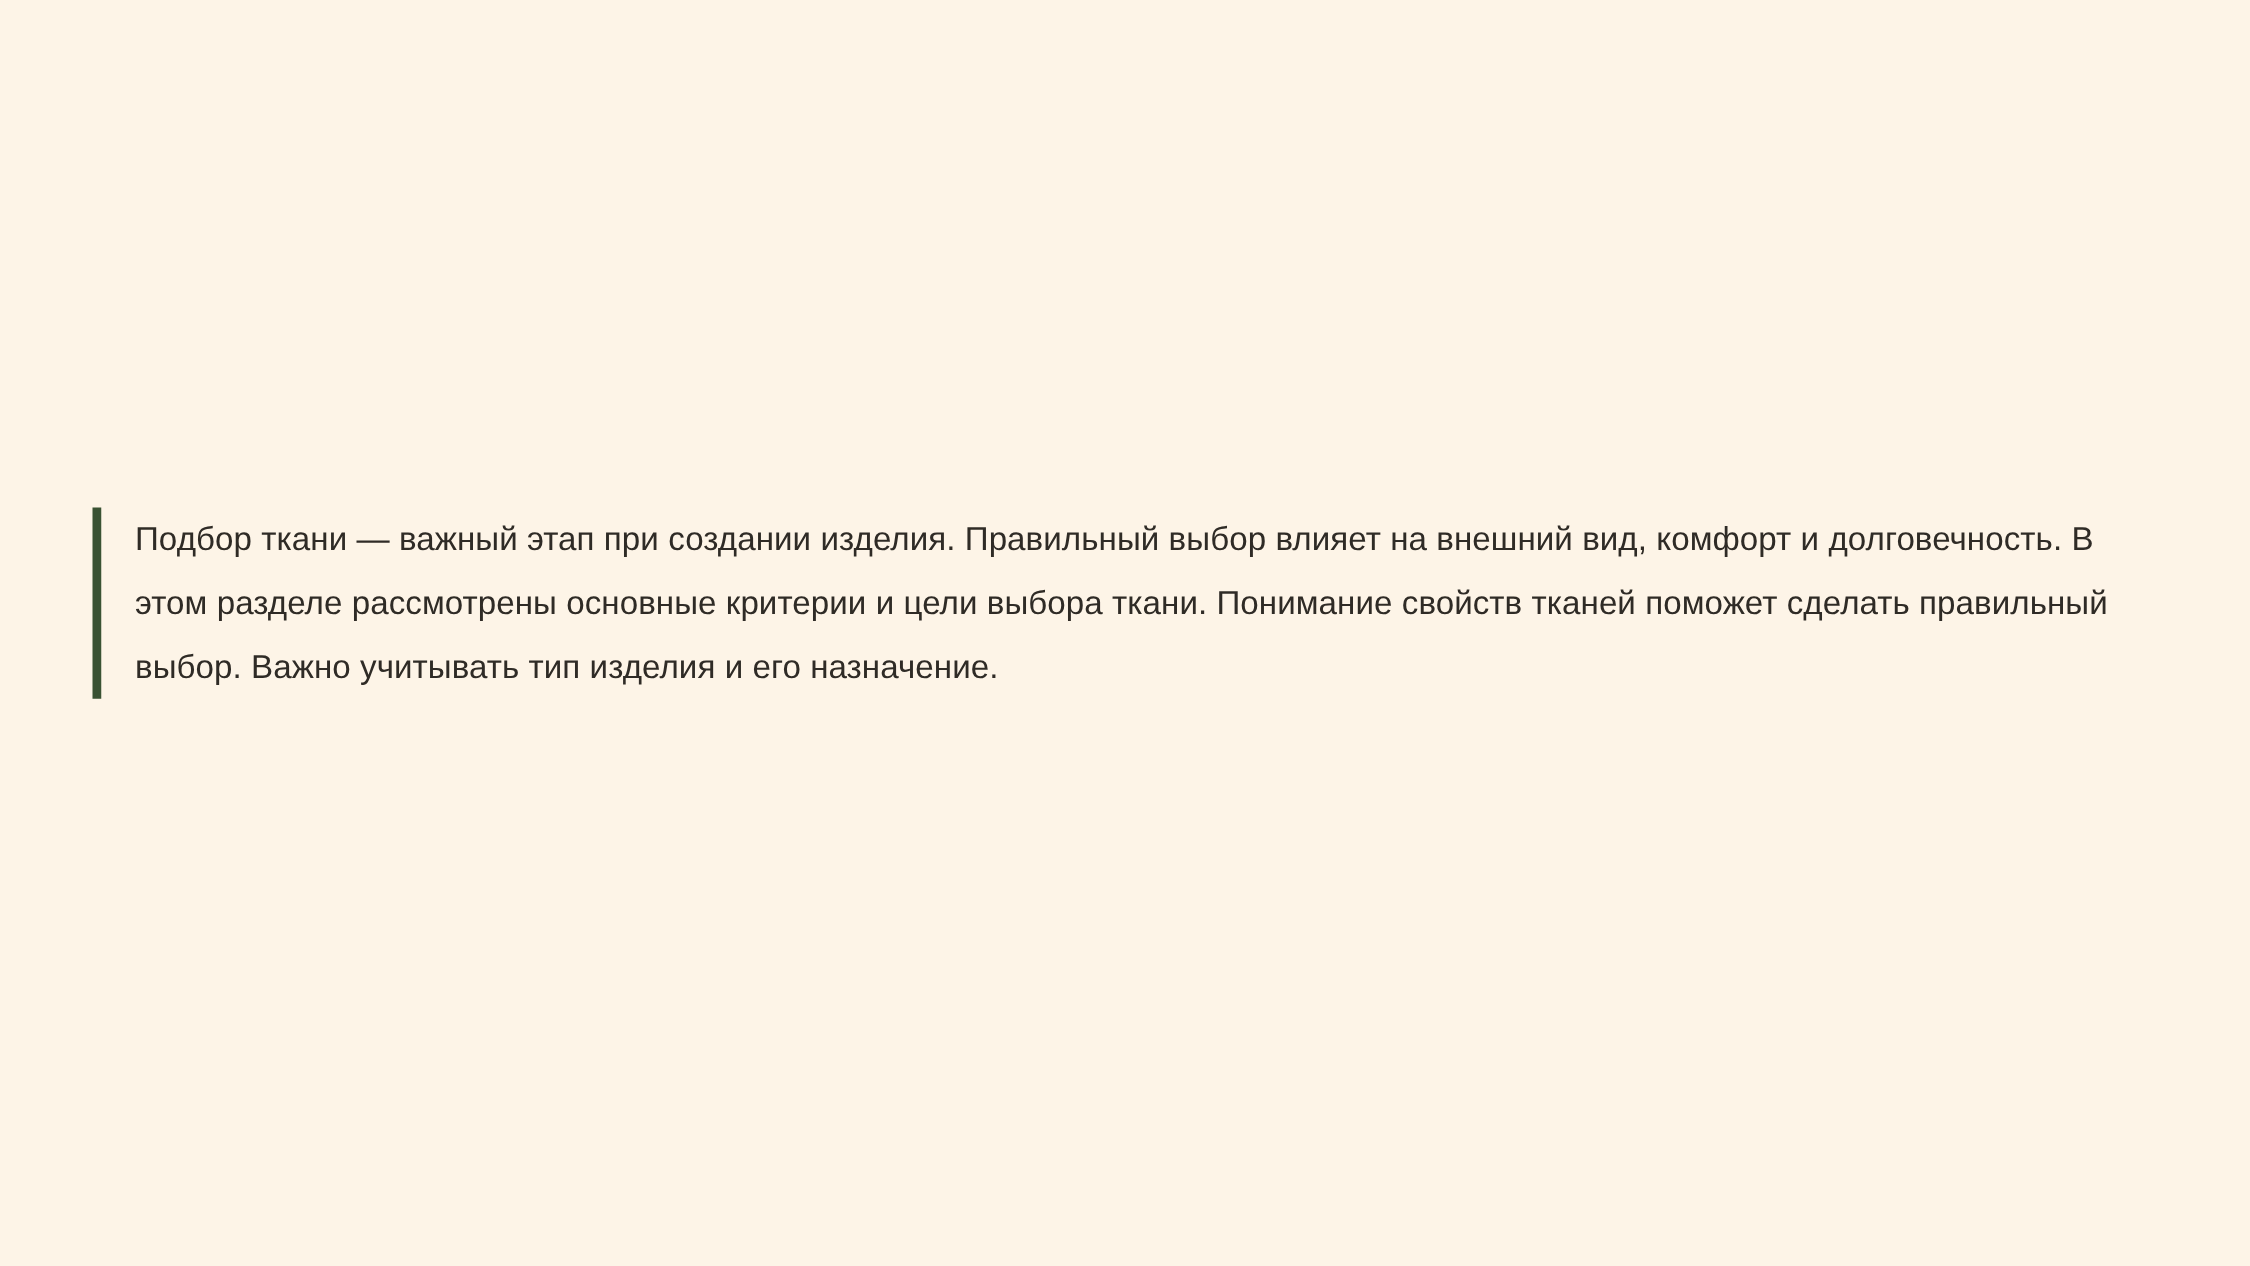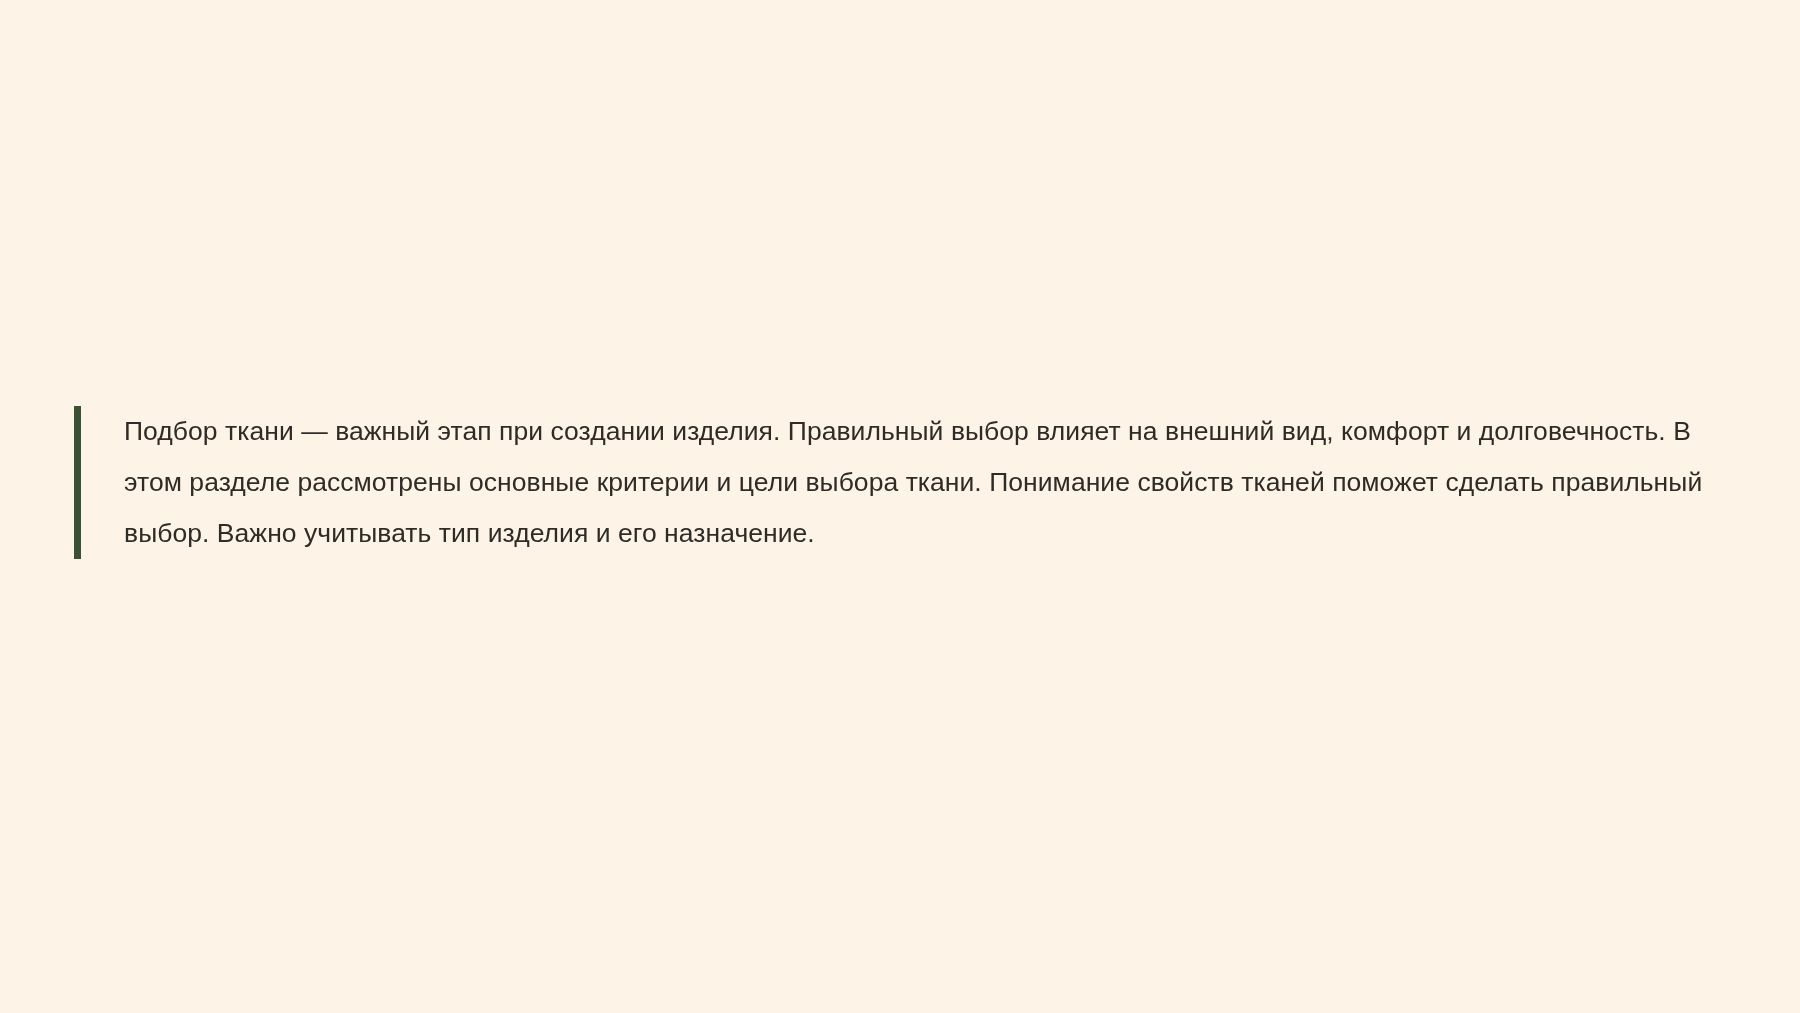--- a/index.html
+++ b/index.html
@@ -39,21 +39,21 @@
     font-weight: 400;
     line-height: 1.08;
     letter-spacing: 0.5px;
     color: #3a5233;
     white-space: nowrap;
   }
 
   .callout {
     position: relative;
     margin-top: 46px;
-    padding-left: 50px;
+    padding-left: 34px;
     box-sizing: border-box;
   }
 
   .callout-bar {
     position: absolute;
     left: 0;
     top: 0;
     width: 7px;
     height: 153px;
     background: #3a5233;

